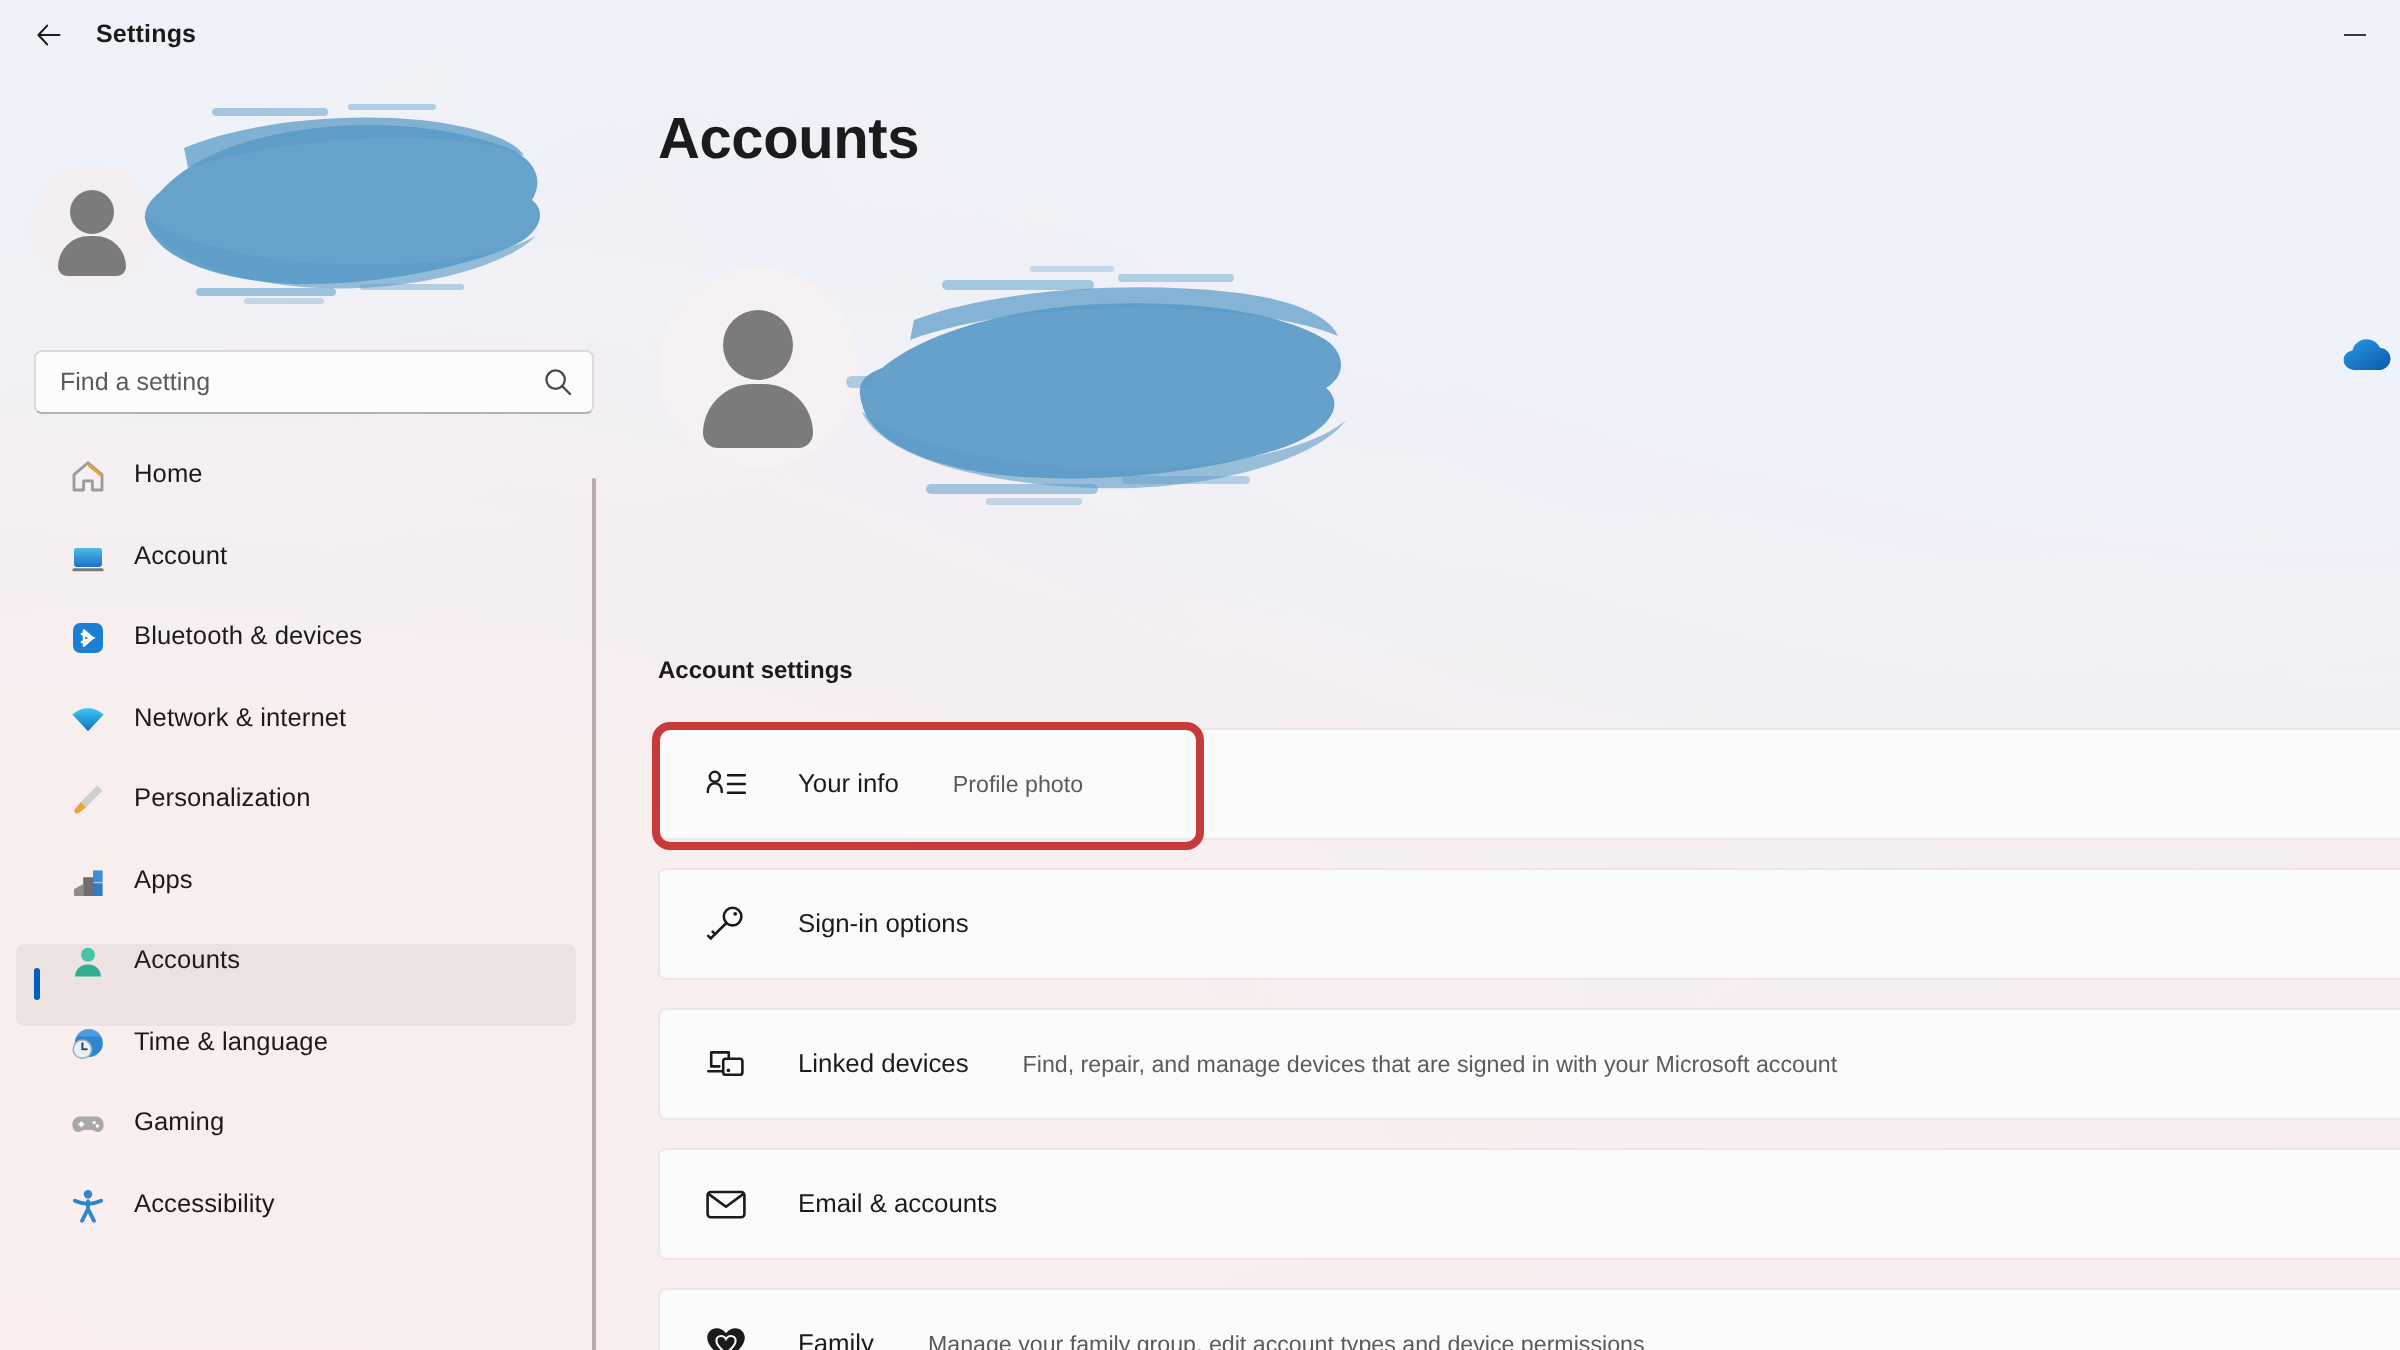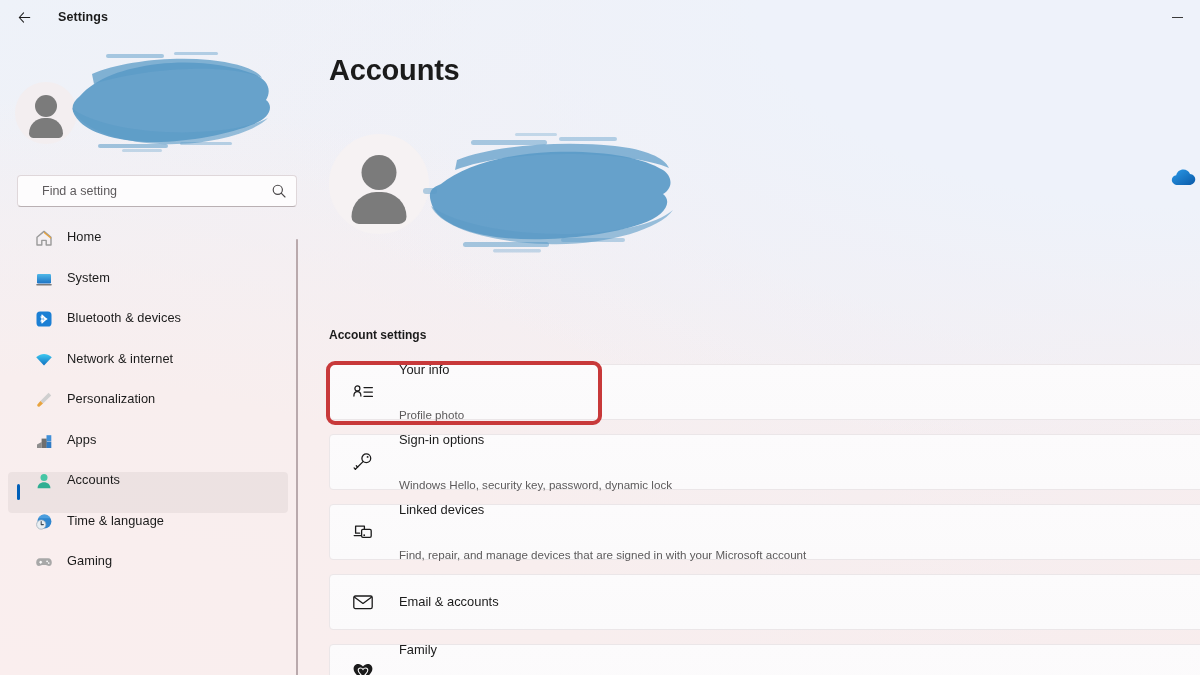--- a/index.html
+++ b/index.html
@@ -22,21 +22,21 @@
   .titlebar {
     position:absolute; top:0; left:0; width:1200px; height:34px;
     display:flex; align-items:center; z-index:40;
   }
   .backbtn {
     width:34px; height:30px; margin-left:7px;
     display:flex; align-items:center; justify-content:center;
     border-radius:5px; cursor:pointer;
   }
   .tb-title {
-    margin-left:17px; font-size:12.5px; font-weight:600; color:#1b1b1b;
+    margin-left:7px; font-size:12.5px; font-weight:600; color:#1b1b1b;
     letter-spacing:.1px;
   }
   .wincontrols { margin-left:auto; display:flex; height:34px; }
   .wc {
     width:46px; height:34px; display:flex; align-items:center; justify-content:center;
     cursor:pointer;
   }
   .wc .min-glyph {
     display:block; width:11px; height:1px; background:#3a3a3a;
   }
@@ -66,21 +66,21 @@
   
   .redact { position:absolute; pointer-events:none; }
   .redact svg { display:block; }
 
   .searchbox {
     position:absolute; left:17px; top:141px; width:280px; height:32px;
     background:#fdfcfd; border:1px solid #dfd7da; border-bottom-color:#b9b0b3;
     border-radius:4px; display:flex; align-items:center; padding:0 9px 0 12px;
     cursor:text;
   }
-  .searchbox .ph { font-size:12.5px; color:#5d5a5c; flex:1;margin-left:12px; }
+  .searchbox .ph { font-size:12.5px; color:#5d5a5c; flex:1; }
   .searchbox .mag { width:16px; height:16px; flex:0 0 auto; }
 
   .navlist {
     position:absolute; left:0; top:195px; width:299px; height:480px;
     overflow:hidden;
   }
   .navitem {
     position:relative; height:40.5px; margin:0 11px 0 8px;
     display:flex; align-items:flex-start; border-radius:4px; cursor:pointer;
     padding-left:27px;
@@ -138,21 +138,21 @@
     position:relative; height:56px; width:900px; margin-bottom:14px;
     background:linear-gradient(180deg, #fcfbfc 0%, #fbfafb 100%);
     border:1px solid #ebe6e8; border-radius:4px;
     display:flex; align-items:center; padding-left:21px; cursor:pointer;
   }
   .card-icon {
     width:24px; height:24px; flex:0 0 auto; margin-right:24px;
     display:flex; align-items:center; justify-content:center;
   }
   .card-icon svg { display:block; }
-  .card-txt { display:flex; flex-direction:column; justify-content:space-between;gap:27px; }
+  .card-txt { display:flex; flex-direction:row; justify-content:space-between;gap:27px; }
   .card-title { font-size:12.9px; color:#1b1b1b; line-height:1.35; }
   .card-sub { font-size:11.6px; color:#5c5a5b; line-height:1.35; margin-top:2px; }
 
   
   .annot {
     position:absolute; left:-4px; top:-4px; width:276px; height:64px;
     border:4px solid #c8393a; border-radius:9px; pointer-events:none; z-index:30;
   }
 </style>
 </head>
@@ -225,21 +225,21 @@
             <defs>
                 <linearGradient id="gSys" x1="0" y1="0" x2="0" y2="1">
               <stop offset="0" stop-color="#4fb8e8"></stop>
                   <stop offset="1" stop-color="#1c72c4"></stop>
             </linearGradient>
               </defs>
             <rect x="2" y="4" width="14" height="9.5" rx="1.2" fill="url(#gSys)"></rect>
             <rect x="1.2" y="14.1" width="15.6" height="1.5" rx=".75" fill="#7a7a7a"></rect>
           </svg>
         </span>
-        <span class="navlabel">System</span>
+        <span class="navlabel">Account</span>
       </div>
 
       <div class="navitem">
         <span class="navicon">
           <svg width="18" height="18" viewBox="0 0 18 18">
             <rect x="1.5" y="1.5" width="15" height="15" rx="3.6" fill="#1b7fd4"></rect>
             <path d="M7 5.2 L11.2 9 L7 12.8 V5.2 L11.2 9 L7 12.8" fill="none" stroke="#fff" stroke-width="1.25" stroke-linejoin="round" stroke-linecap="round"></path>
             <path d="M6 7 L11.2 9 L6 11" fill="none" stroke="#fff" stroke-width="1.25" stroke-linecap="round"></path>
           </svg>
         </span>
@@ -311,20 +311,30 @@
             <path d="M4.8 5.2 H13.2 C15.4 5.2 16.8 7.2 16.8 9.4 C16.8 11.6 15.6 13 14 13 C12.6 13 12 12 10.8 12 H7.2 C6 12 5.4 13 4 13 C2.4 13 1.2 11.6 1.2 9.4 C1.2 7.2 2.6 5.2 4.8 5.2 Z" fill="#a8a8a8"></path>
             <rect x="4.2" y="8.6" width="3" height="1.1" rx=".5" fill="#fff"></rect>
             <rect x="5.15" y="7.65" width="1.1" height="3" rx=".5" fill="#fff"></rect>
             <circle cx="12.1" cy="8.3" r=".85" fill="#fff"></circle>
             <circle cx="13.7" cy="10" r=".85" fill="#fff"></circle>
           </svg>
         </span>
         <span class="navlabel">Gaming</span>
       </div>
 
+      <div class="navitem">
+        <span class="navicon">
+          <svg width="18" height="18" viewBox="0 0 18 18">
+            <circle cx="9" cy="3.1" r="2.1" fill="#2f86cf"></circle>
+            <path d="M2.4 6.4 C4.6 7.4 6.8 7.9 9 7.9 C11.2 7.9 13.4 7.4 15.6 6.4" fill="none" stroke="#2f86cf" stroke-width="1.9" stroke-linecap="round"></path>
+            <path d="M9 6.6 V10.4 L6 16.4 M9 10.4 L12 16.4" fill="none" stroke="#2f86cf" stroke-width="1.9" stroke-linecap="round" stroke-linejoin="round"></path>
+          </svg>
+        </span>
+        <span class="navlabel">Accessibility</span>
+      </div>
 
 
       <div class="navitem">
         
         
       </div>
 
     </div>
 
     <div class="sb-scroll"></div>
@@ -394,21 +404,20 @@
         <span class="card-icon">
           <svg width="22" height="22" viewBox="0 0 22 22">
             <circle cx="14.3" cy="7.3" r="4.4" fill="none" stroke="#1b1b1b" stroke-width="1.3"></circle>
             <circle cx="15.6" cy="5.9" r=".95" fill="#1b1b1b"></circle>
             <path d="M11.3 10.4 L3.4 18.2" fill="none" stroke="#1b1b1b" stroke-width="1.3" stroke-linecap="round"></path>
             <path d="M3.4 18.2 L2.1 16.9 M5.6 16.1 L4.3 14.8" fill="none" stroke="#1b1b1b" stroke-width="1.3" stroke-linecap="round"></path>
           </svg>
         </span>
         <span class="card-txt">
           <span class="card-title">Sign-in options</span>
-          <span class="card-sub">Windows Hello, security key, password, dynamic lock</span>
         </span>
       </div>
 
       <div class="card">
         <span class="card-icon">
           <svg width="22" height="22" viewBox="0 0 22 22">
             <path d="M3.6 5.2 H12.4 V8.2 M3.6 5.2 V12.2 H7.6" fill="none" stroke="#1b1b1b" stroke-width="1.3" stroke-linejoin="round" stroke-linecap="round"></path>
             <path d="M2.2 14.6 H8.8" stroke="#1b1b1b" stroke-width="1.3" stroke-linecap="round"></path>
             <rect x="9.6" y="8.4" width="9.6" height="8" rx="1.3" fill="none" stroke="#1b1b1b" stroke-width="1.3"></rect>
             <circle cx="12.2" cy="14.2" r=".9" fill="#1b1b1b"></circle>

